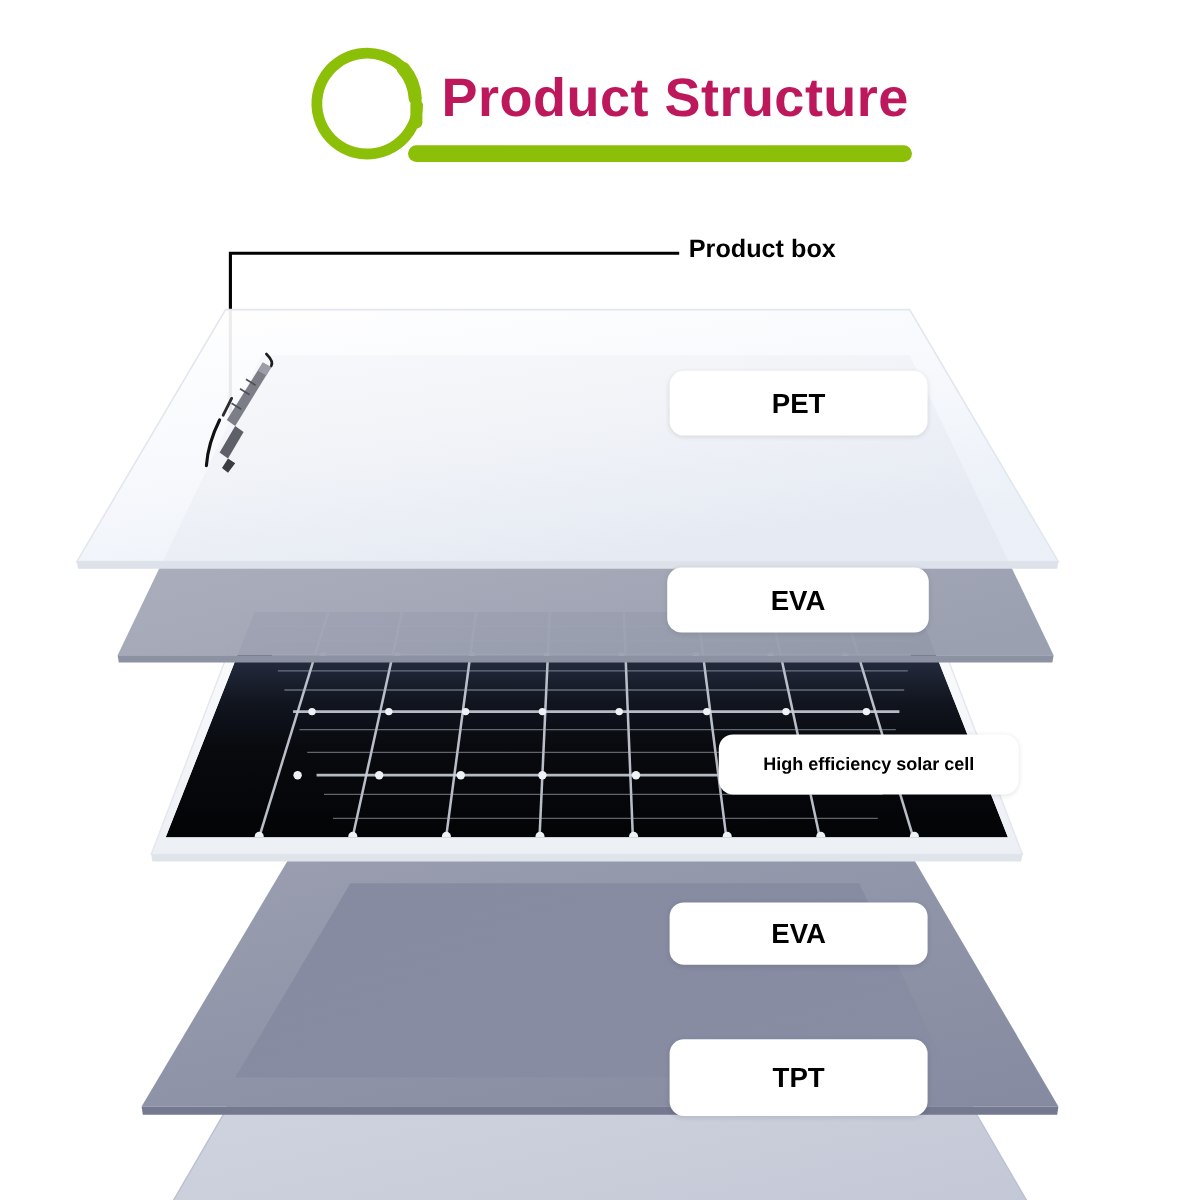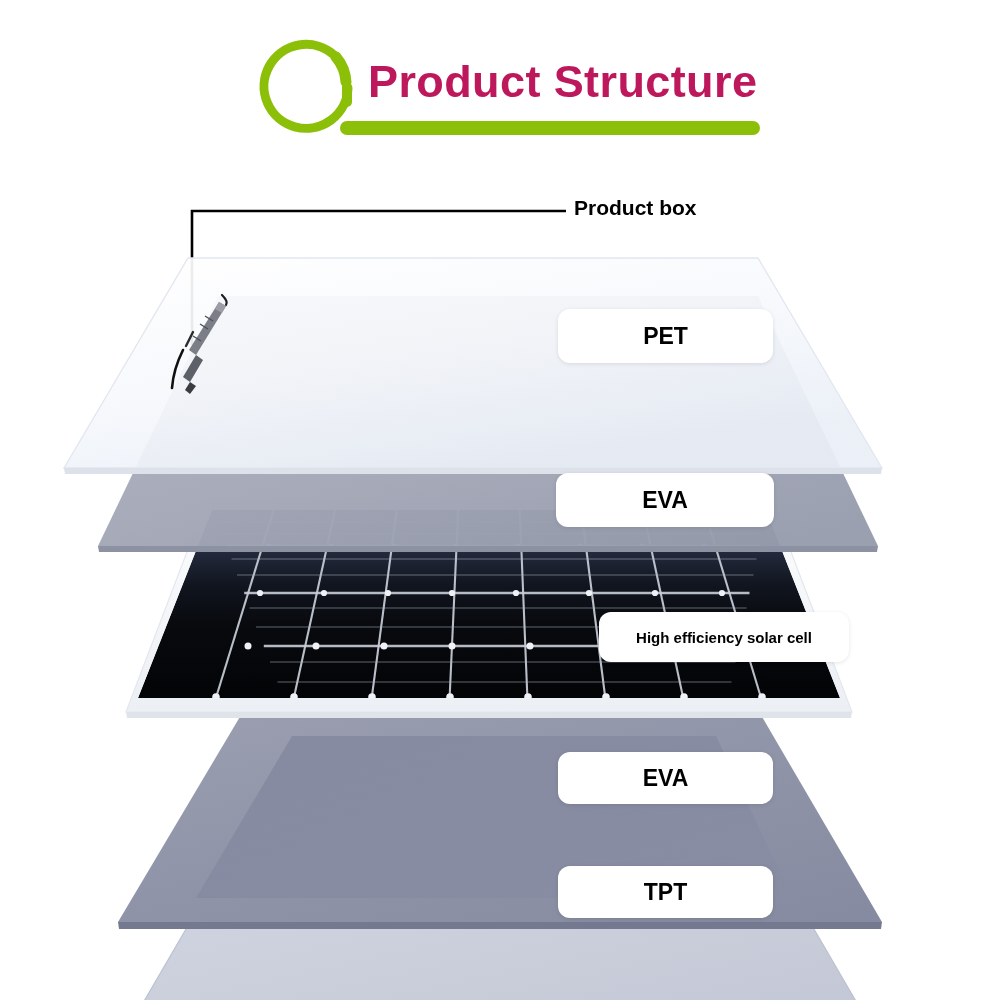--- a/index.html
+++ b/index.html
@@ -88,21 +88,21 @@
     font-weight: bold;
     white-space: nowrap;
   }
   .chip-lg { font-size: 23px; }
   .chip-sm { font-size: 15px; }
 
   #chip-pet  { left: 558px; top: 309px; width: 215px; height: 54px; }
   #chip-eva1 { left: 556px; top: 473px; width: 218px; height: 54px; }
   #chip-cell { left: 556px; top: 612px; width: 250px; height: 50px; margin-left: 43px; }
   #chip-eva2 { left: 558px; top: 752px; width: 215px; height: 52px; }
-  #chip-tpt  { left: 558px; top: 866px; width: 215px; height: 52px; }
+  #chip-tpt  { left: 558px; top: 866px; width: 215px; height: 64px; }
 </style>
 </head>
 <body>
 
 <div id="page">
 
   <div id="title-block">
 
     <svg id="title-ring" viewBox="0 0 104 104">
       <path d="M76 17 A42 42 0 1 0 90 50 L90 50" fill="none" stroke="#8cbf07" stroke-width="9" stroke-linecap="round"></path>

